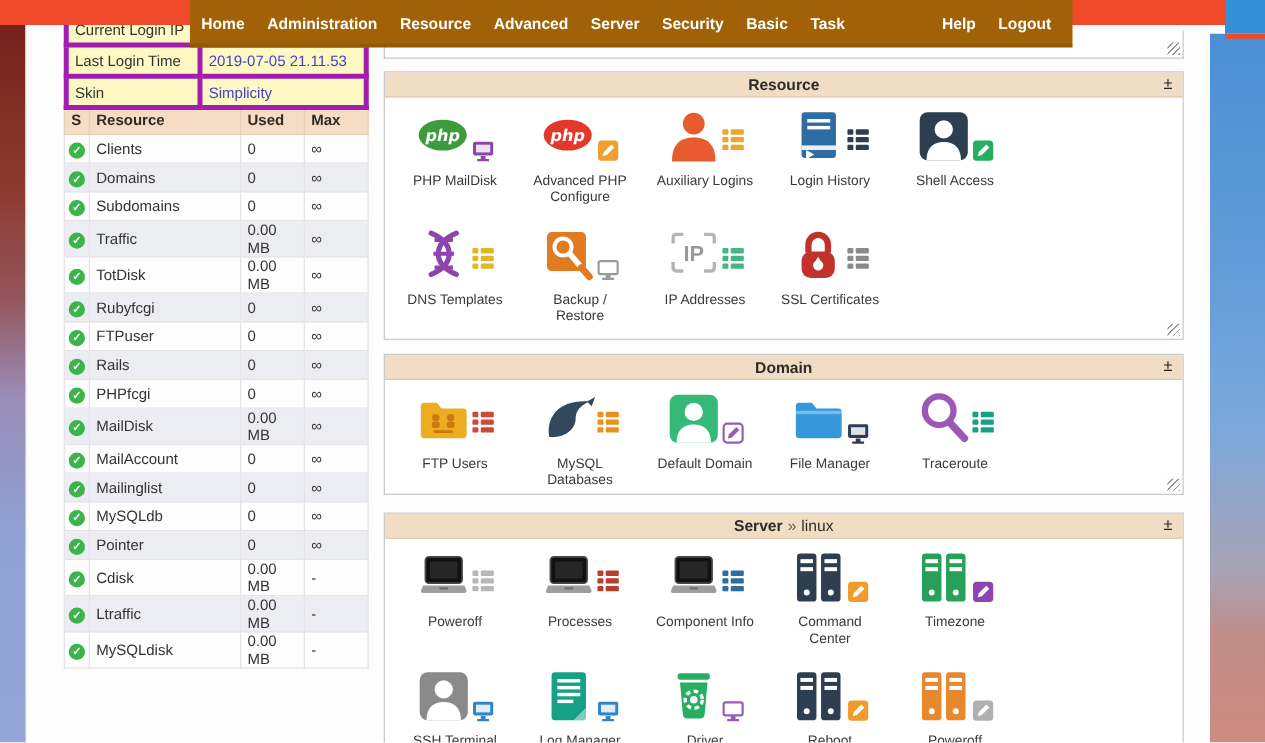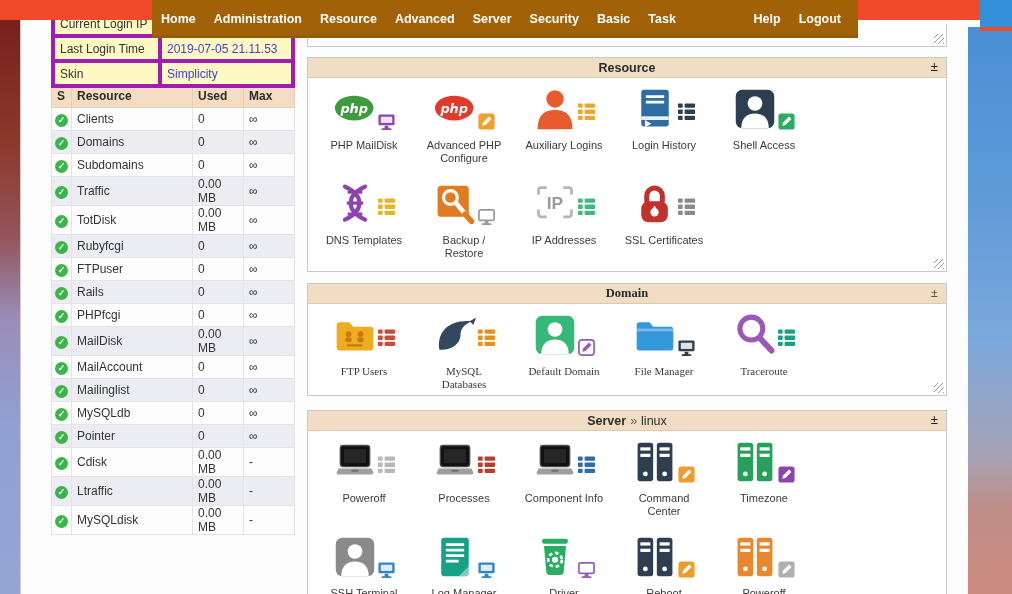--- a/index.html
+++ b/index.html
@@ -371,21 +371,21 @@
                   <rect x="1" y="14.5" width="5" height="4.5" rx="1" fill="#8a8a8a"></rect>
                   <rect x="8" y="14.5" width="11" height="4.5" rx="1" fill="#8a8a8a"></rect>
                 </svg></span>
             </div>
             <div class="lbl">SSL Certificates</div>
           </div>
         </div>
       </div>
       <div class="handle"></div>
     </div>
-    <div class="panel" style="top: 283px; height: 113px; font-family: Liberation Serif, serif;">
+    <div class="panel" style="top: 283px; height: 113px;">
       <div class="panel-hd">
         <span class="t">Domain</span>
         <span class="toggle">±</span>
       </div>
       <div class="panel-body">
         <div class="tile-row">
           <div class="tile">
             <div class="iconwrap">
               <span class="main"><svg width="44" height="44" viewBox="0 0 48 48" xmlns="http://www.w3.org/2000/svg">
                   <path d="M4,13 a3,3 0 0 1 3,-3 h11 l4,5 h19 a3,3 0 0 1 3,3 v20 a3,3 0 0 1 -3,3 h-34 a3,3 0 0 1 -3,-3 Z" fill="#eead1f"></path>

